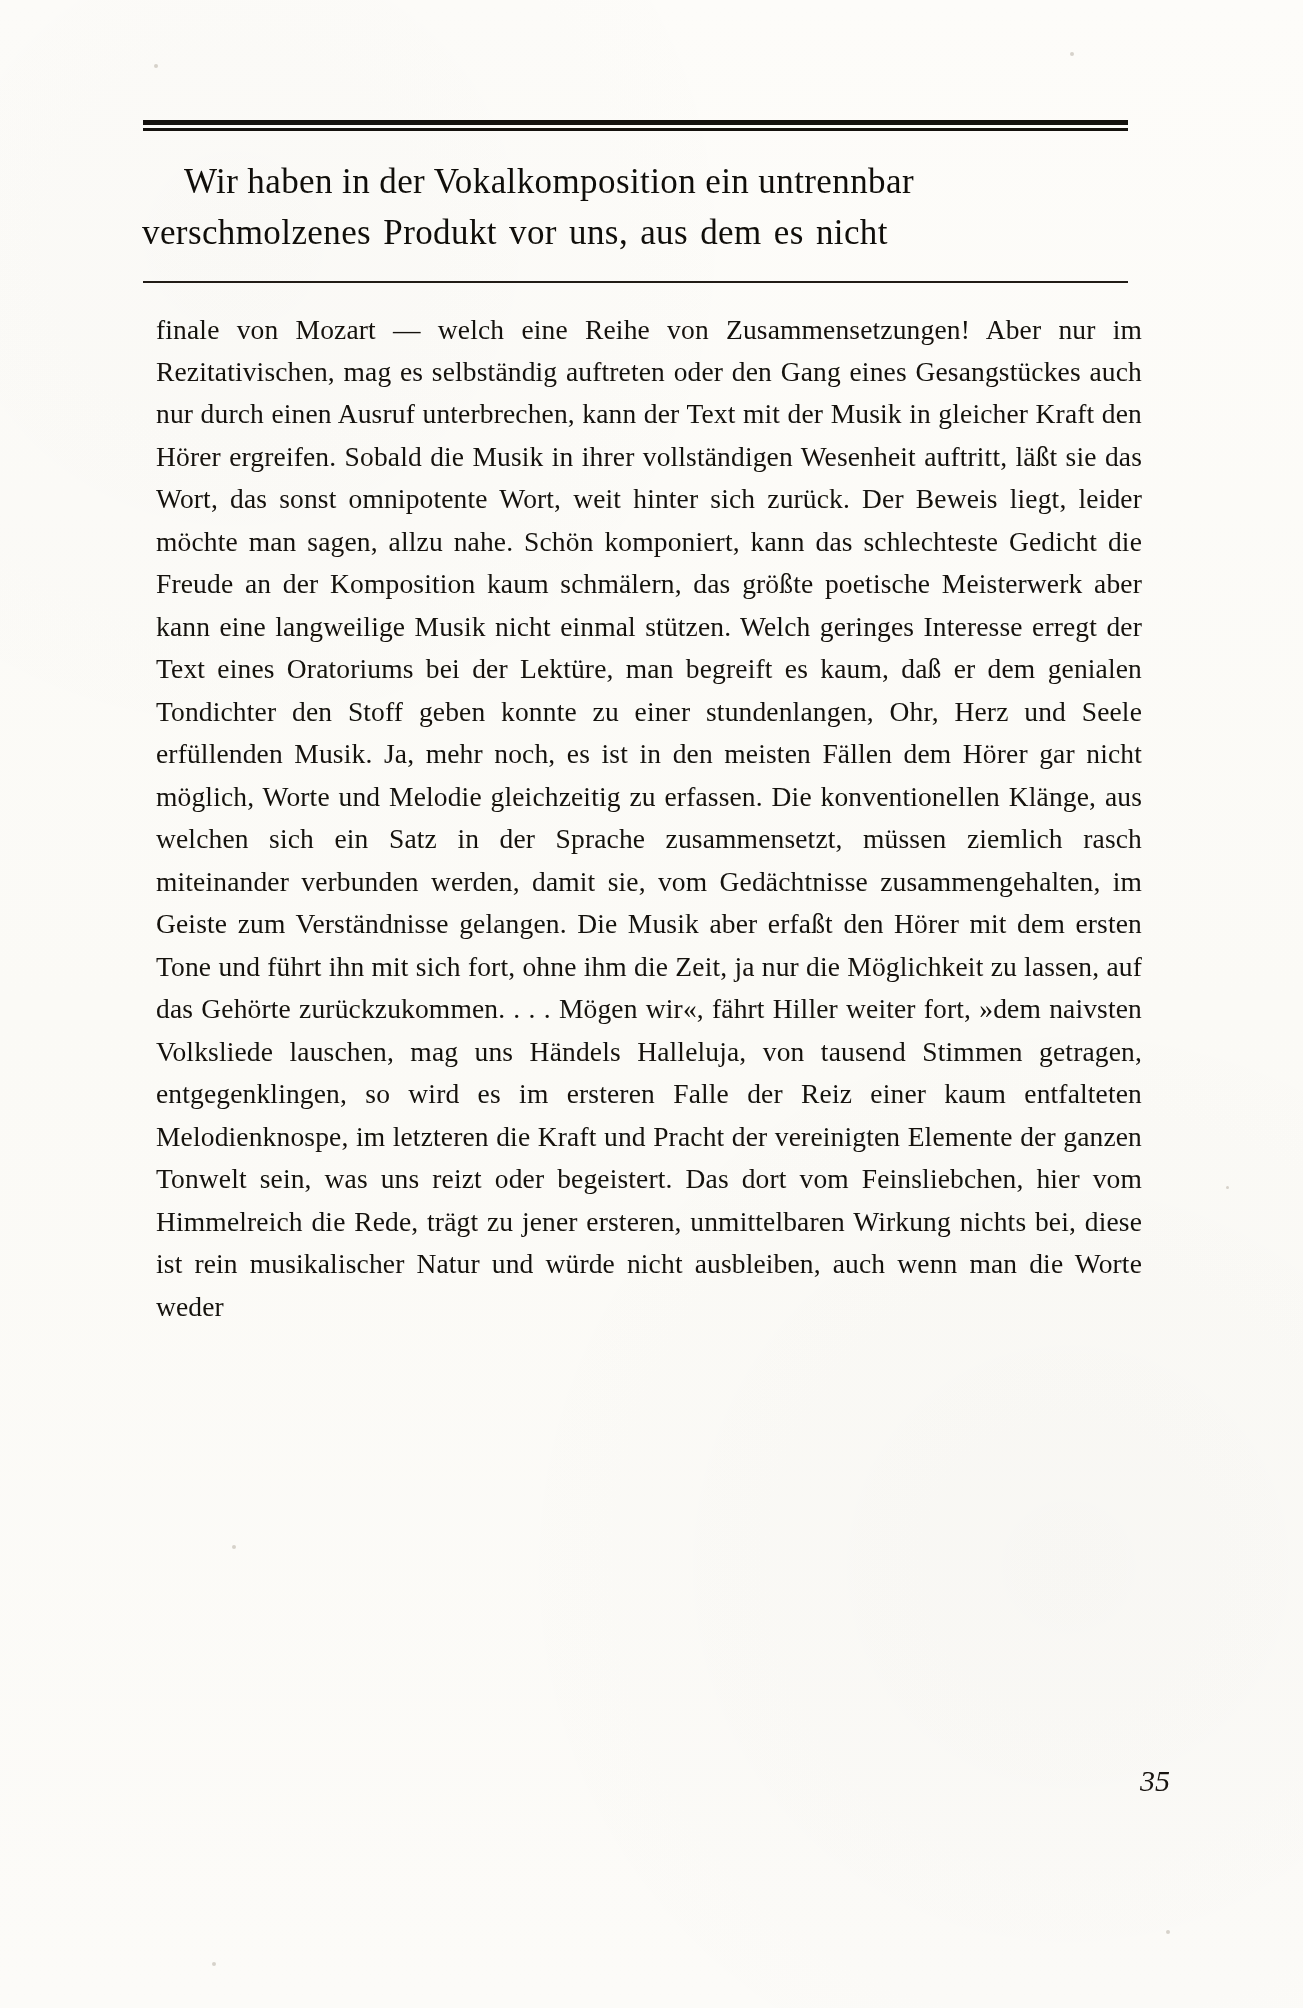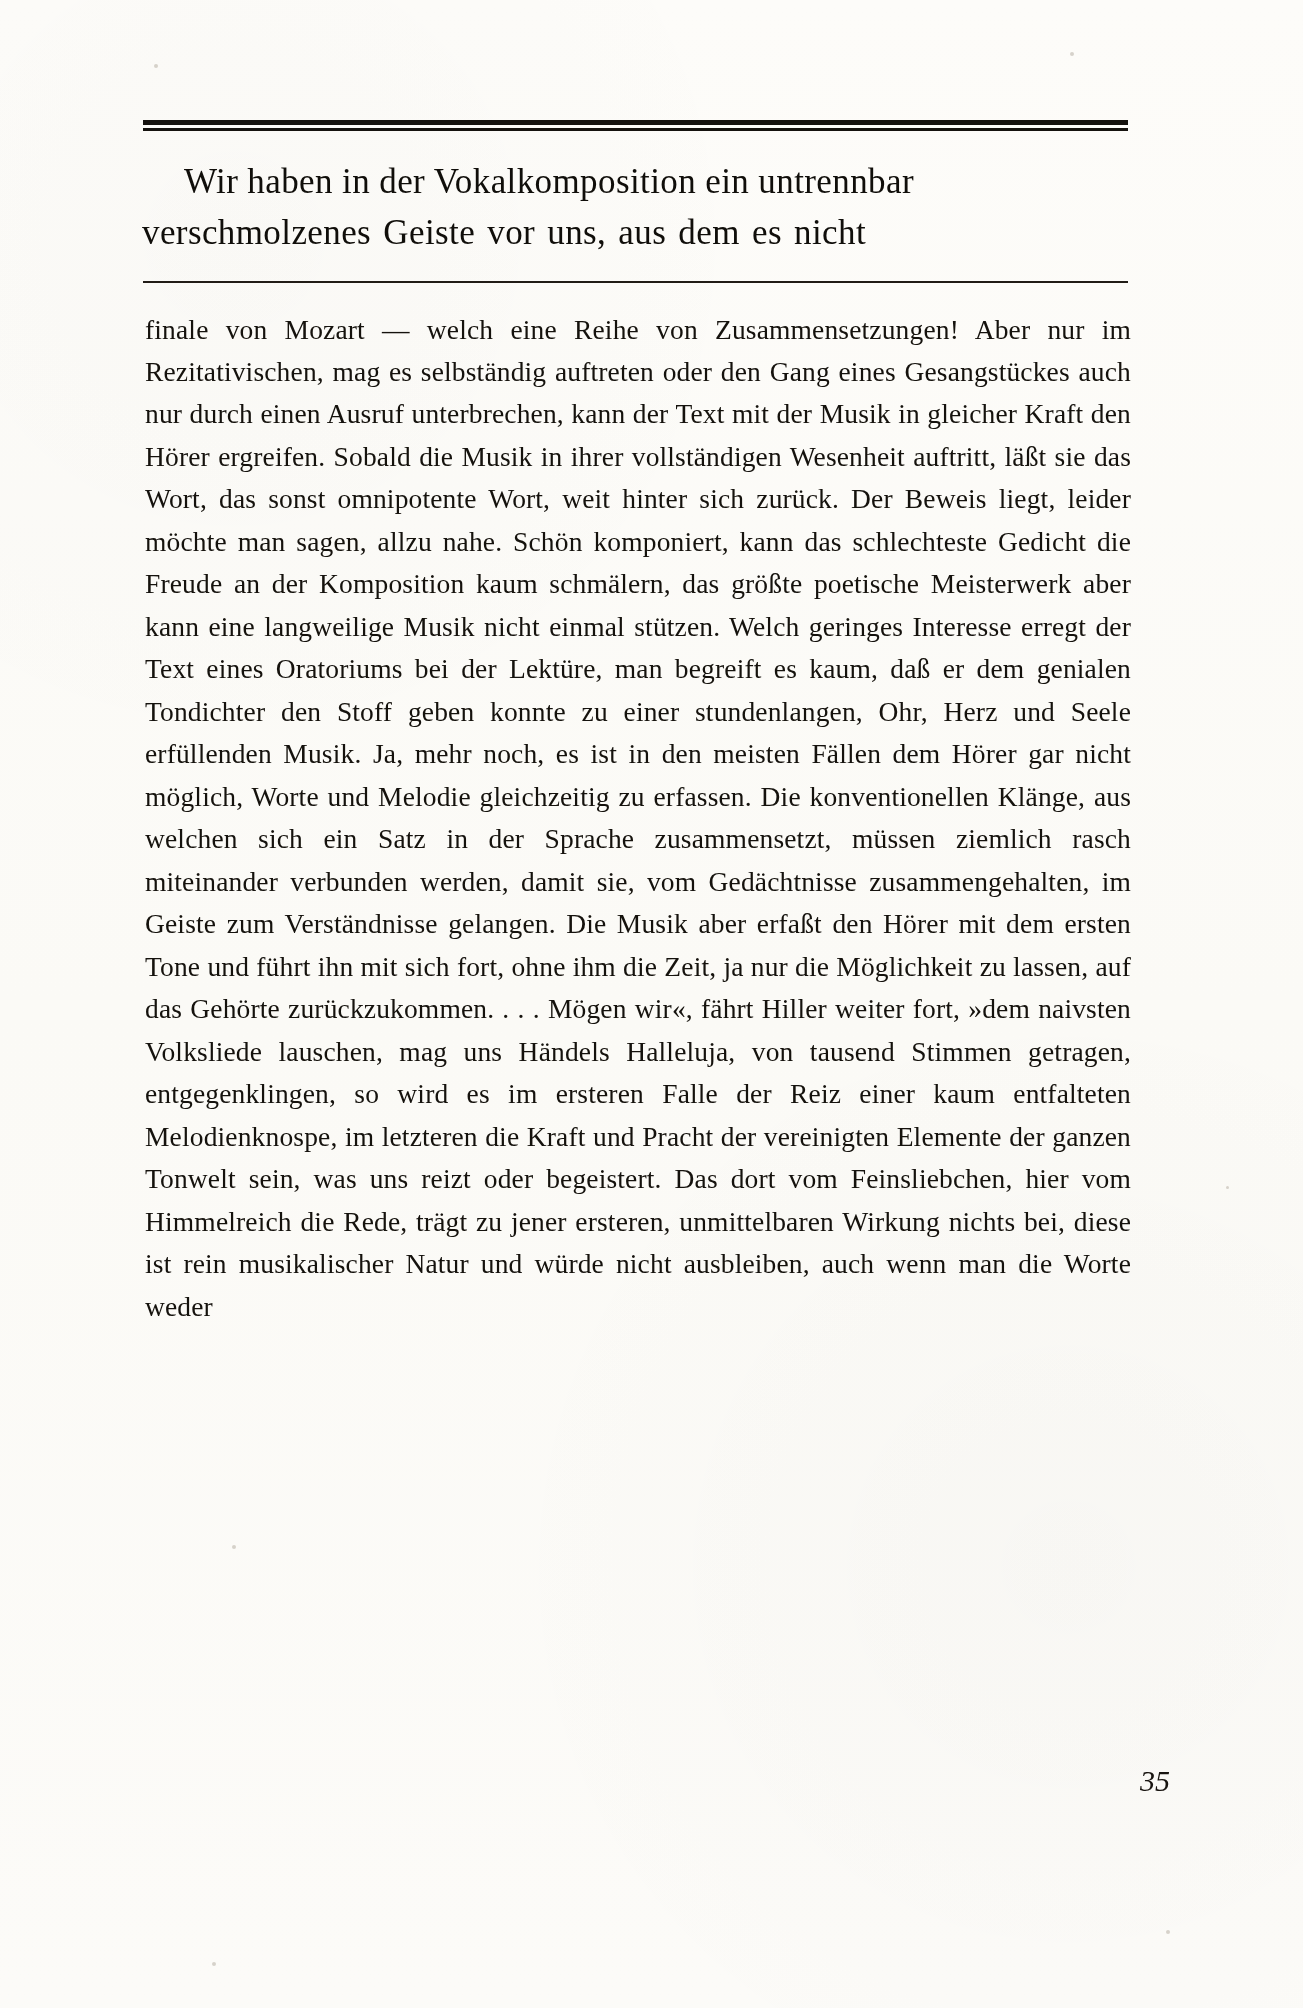--- a/index.html
+++ b/index.html
@@ -71,21 +71,21 @@
   }
 
   .rule-single {
     width: 985px;
     margin: 22px 0 0 3px;
     border-top: 2px solid #211c16;
     height: 0;
   }
 
   .body-text {
-    margin: 26px 0 0 5px;
+    margin: 26px 0 0 16px;
     width: 986px;
     font-size: 27.5px;
     line-height: 1.545;
     text-align: justify;
     text-justify: inter-word;
     color: #15120d;
     letter-spacing: 0.15px;
   }
   .body-text p {
     margin: 0;
@@ -122,21 +122,21 @@
   <span class="speck" style="left:1166px; top:1930px; width:4px; height:4px;"></span>
   <span class="speck" style="left:212px; top:1962px; width:4px; height:4px;"></span>
   <span class="speck" style="left:1226px; top:1186px; width:3px; height:3px;"></span>
 
   <div class="text-block">
 
     <div class="rule-double"></div>
 
     <h1 class="heading">
       <span class="line1">Wir haben in der Vokalkomposition ein untrennbar</span>
-      <span class="line2">verschmolzenes Geiste vor uns, aus dem es nicht</span>
+      <span class="line2">verschmolzenes Produkt vor uns, aus dem es nicht</span>
     </h1>
 
     <div class="rule-single"></div>
 
     <div class="body-text">
       <p>finale von Mozart — welch eine Reihe von Zusammensetzungen! Aber nur im Rezitativischen, mag es selbständig auftreten oder den Gang eines Gesangstückes auch nur durch einen Ausruf unterbrechen, kann der Text mit der Musik in gleicher Kraft den Hörer ergreifen. Sobald die Musik in ihrer vollständigen Wesenheit auftritt, läßt sie das Wort, das sonst omnipotente Wort, weit hinter sich zurück. Der Beweis liegt, leider möchte man sagen, allzu nahe. Schön komponiert, kann das schlechteste Gedicht die Freude an der Komposition kaum schmälern, das größte poetische Meisterwerk aber kann eine langweilige Musik nicht einmal stützen. Welch geringes Interesse erregt der Text eines Oratoriums bei der Lektüre, man begreift es kaum, daß er dem genialen Tondichter den Stoff geben konnte zu einer stundenlangen, Ohr, Herz und Seele erfüllenden Musik. Ja, mehr noch, es ist in den meisten Fällen dem Hörer gar nicht möglich, Worte und Melodie gleichzeitig zu erfassen. Die konventionellen Klänge, aus welchen sich ein Satz in der Sprache zusammensetzt, müssen ziemlich rasch miteinander verbunden werden, damit sie, vom Gedächtnisse zusammengehalten, im Geiste zum Verständnisse gelangen. Die Musik aber erfaßt den Hörer mit dem ersten Tone und führt ihn mit sich fort, ohne ihm die Zeit, ja nur die Möglichkeit zu lassen, auf das Gehörte zurückzukommen. . . . Mögen wir«, fährt Hiller weiter fort, »dem naivsten Volksliede lauschen, mag uns Händels Halleluja, von tausend Stimmen getragen, entgegenklingen, so wird es im ersteren Falle der Reiz einer kaum entfalteten Melodienknospe, im letzteren die Kraft und Pracht der vereinigten Elemente der ganzen Tonwelt sein, was uns reizt oder begeistert. Das dort vom Feinsliebchen, hier vom Himmelreich die Rede, trägt zu jener ersteren, unmittelbaren Wirkung nichts bei, diese ist rein musikalischer Natur und würde nicht ausbleiben, auch wenn man die Worte weder</p>
     </div>
 
   </div>
 

